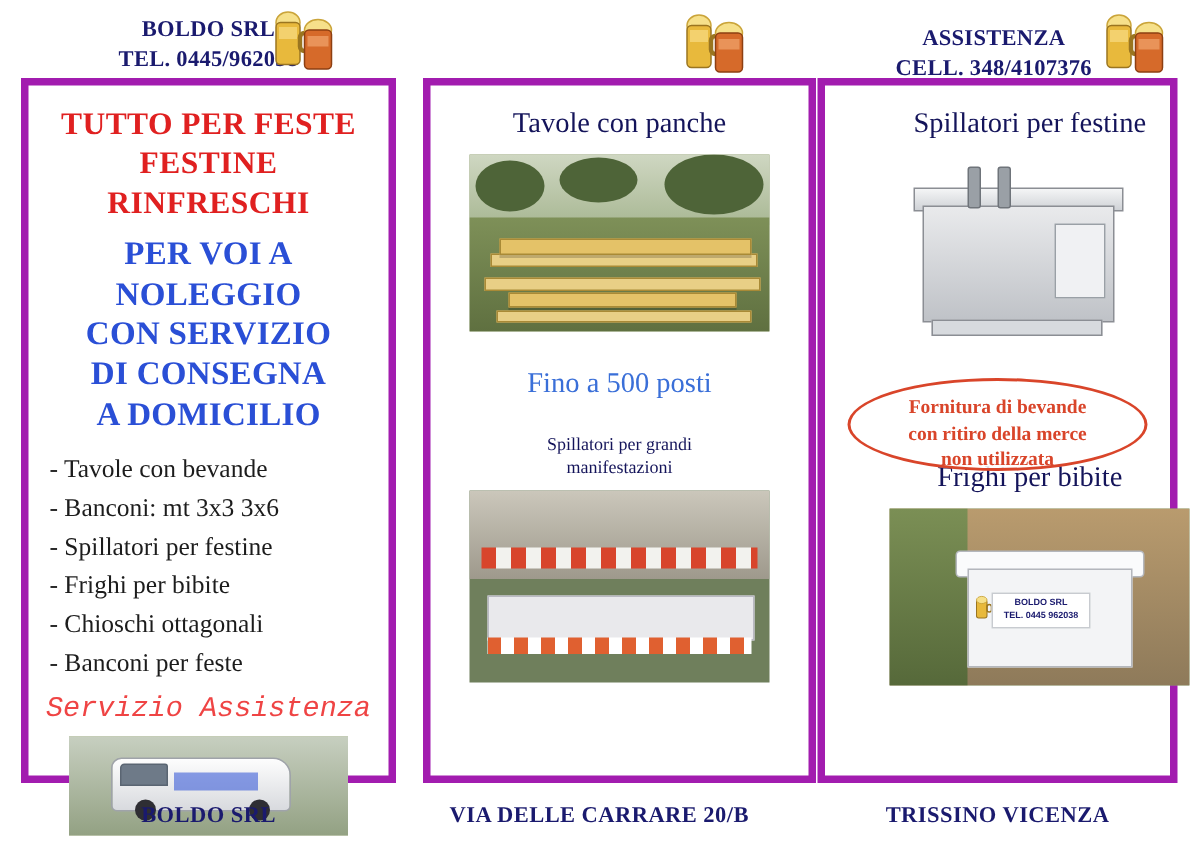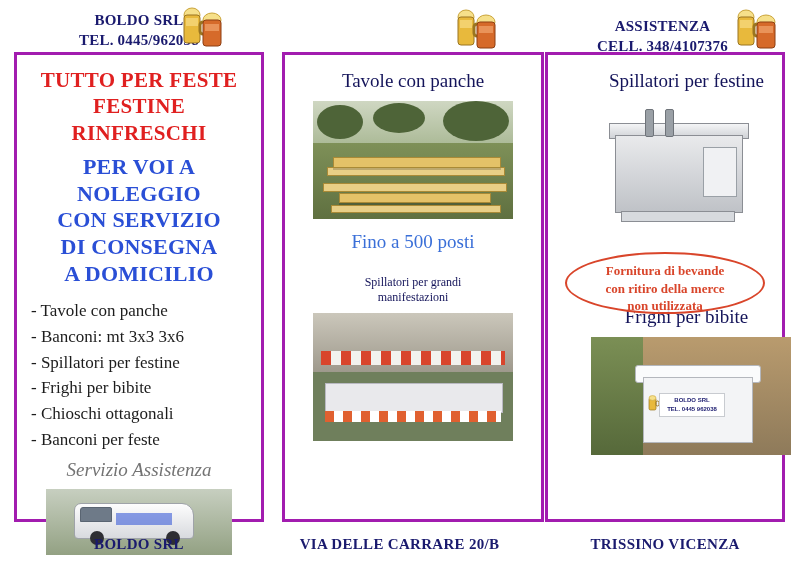--- a/index.html
+++ b/index.html
@@ -41,21 +41,21 @@
     height: 46px;
   }
   .mug-icon svg { display: block; }
   #mug-1 { left: 176px; top: 6px; }
   #mug-2 { left: 450px; top: 8px; }
   #mug-3 { left: 730px; top: 8px; }
 
   
   .panel {
     position: absolute;
-    border: 3px solid #a21caf;
+    border: 5px solid #a21caf;
     background: #ffffff;
     box-sizing: border-box;
   }
   #panel-left   { left: 14px;  top: 52px;  width: 250px; height: 470px; }
   #panel-mid    { left: 282px; top: 52px;  width: 262px; height: 470px; }
   #panel-right  { left: 545px; top: 52px;  width: 240px; height: 470px; padding-left: 43px; }
 
   
   .ll-title {
     text-align: center;
@@ -79,40 +79,41 @@
   .ll-list {
     margin: 10px 0 0 0;
     padding: 0 0 0 14px;
     list-style: none;
     color: #1c1c1c;
     font-size: 17px;
     line-height: 1.52;
   }
   .ll-assist {
     text-align: center;
-    color: #737373;
+    color: #ef4444;
     font-size: 19px;
     font-style: italic;
     margin-top: 6px;
+    font-family: Liberation Mono, monospace;
   }
 
   
   .pnl-head {
     text-align: center;
     color: #14145a;
     font-size: 19px;
     line-height: 1.25;
     margin-top: 14px;
   }
   .pnl-head.small { font-size: 12px; }
   .blue-cap {
     text-align: center;
     color: #3a6fd8;
     font-size: 19px;
-    margin-top: 12px;
+    margin-top: 24px;
   }
 
   
   .ftr {
     position: absolute;
     text-align: center;
     color: #1a1a6e;
     font-weight: bold;
     font-size: 15px;
     letter-spacing: .3px;
@@ -333,21 +334,21 @@
       <div>RINFRESCHI</div>
     </div>
     <div class="ll-sub">
       <div>PER VOI A</div>
       <div>NOLEGGIO</div>
       <div>CON SERVIZIO</div>
       <div>DI CONSEGNA</div>
       <div>A DOMICILIO</div>
     </div>
     <ul class="ll-list">
-      <li>- Tavole con panche</li>
+      <li>- Tavole con bevande</li>
       <li>- Banconi: mt 3x3 3x6</li>
       <li>- Spillatori per festine</li>
       <li>- Frighi per bibite</li>
       <li>- Chioschi ottagonali</li>
       <li>- Banconi per feste</li>
     </ul>
     <div class="ll-assist">Servizio Assistenza</div>
 
     <div class="photo" id="photo-van">
       <div class="vanbg"></div>

